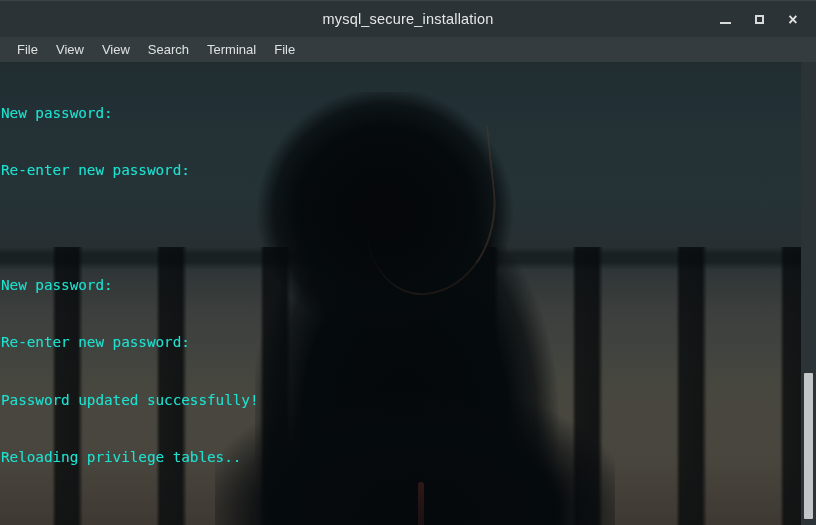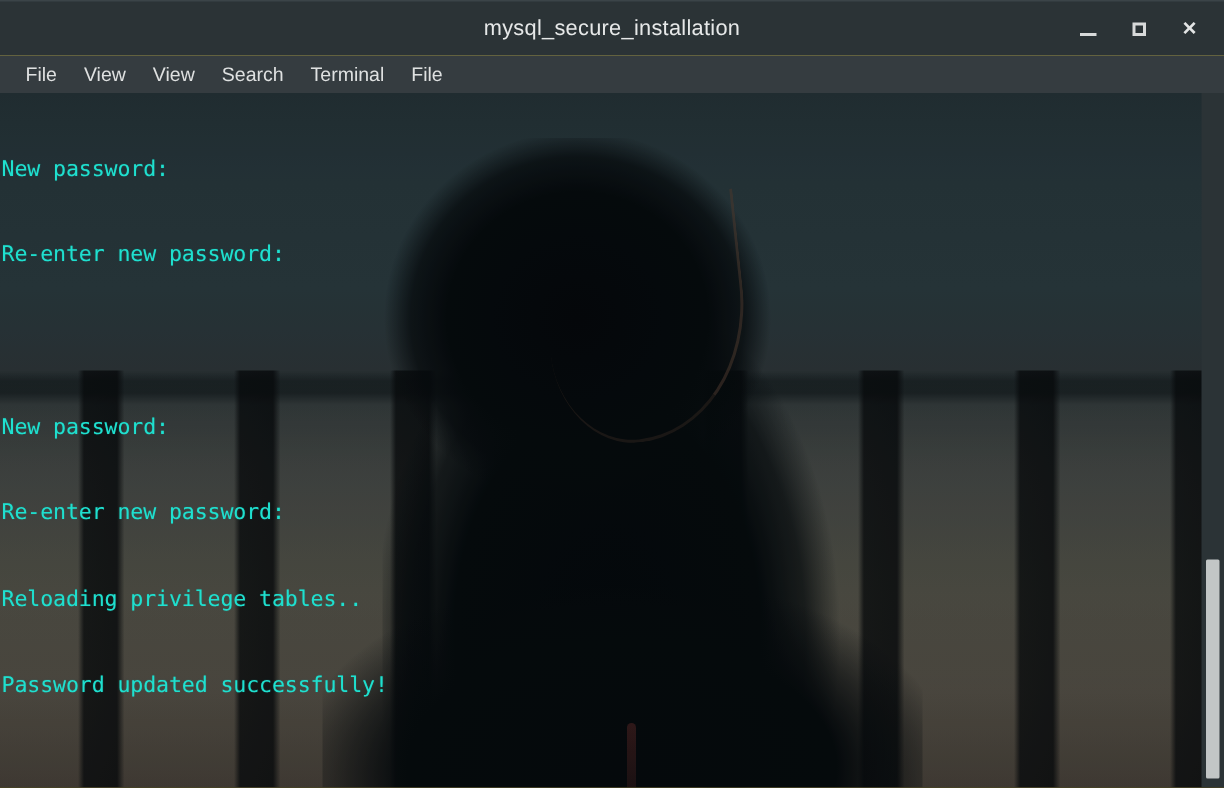--- a/index.html
+++ b/index.html
@@ -294,22 +294,22 @@
     <div class="bg-shoulder"></div>
     <div class="bg-rim"></div>
     <div class="bg-dim"></div>
 
     <div class="term-text">
       <div class="term-line">New password:</div>
       <div class="term-line">Re-enter new password:</div>
       <div class="term-line"></div>
       <div class="term-line">New password:</div>
       <div class="term-line">Re-enter new password:</div>
+      <div class="term-line">Password updated successfully!</div>
       <div class="term-line">Reloading privilege tables..</div>
-      <div class="term-line">Password updated successfully!</div>
       
       
       
       
       
       
       
       
       
       

